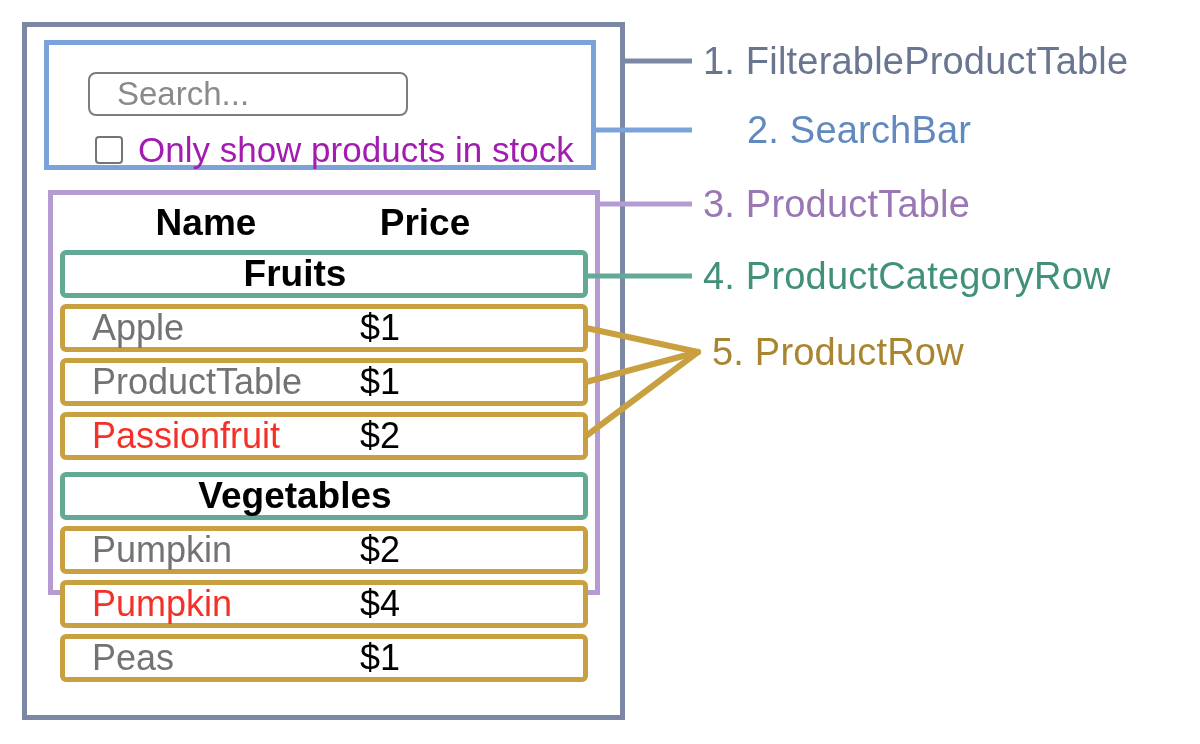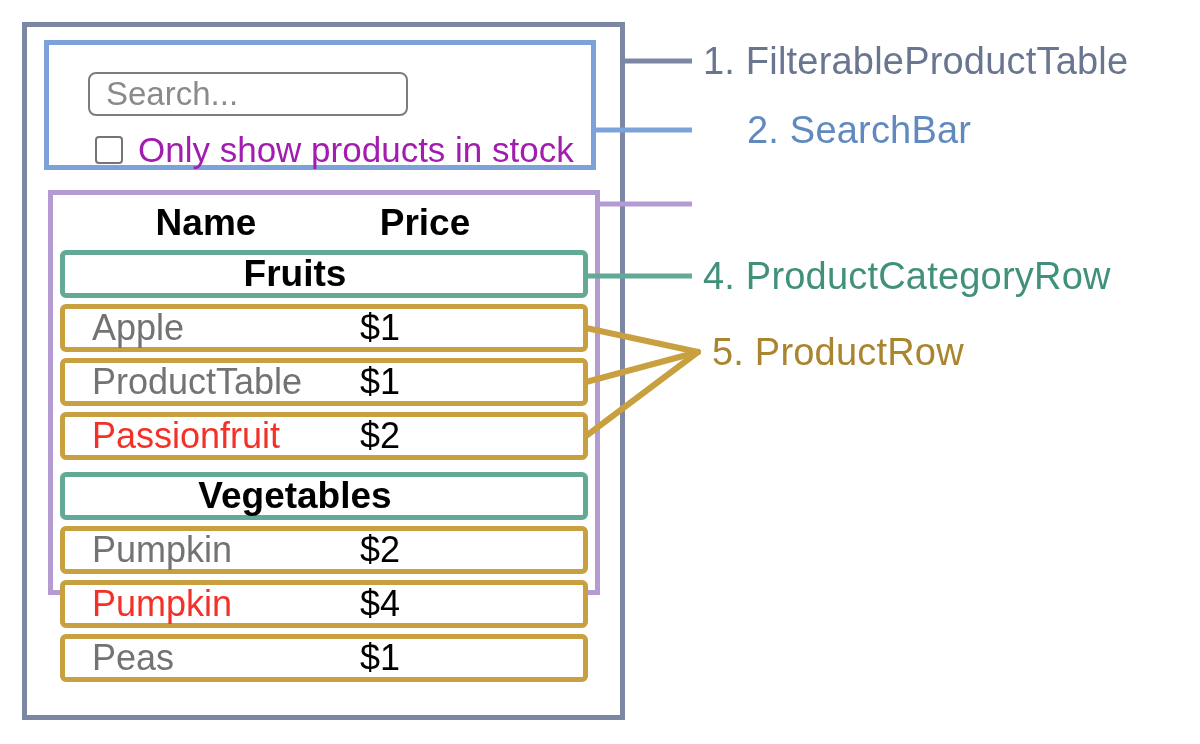--- a/index.html
+++ b/index.html
@@ -27,21 +27,21 @@
     left: 48px; top: 190px; width: 552px; height: 405px;
     border: 5px solid var(--purple-border, #b49bd2);
   }
 
   
   .search-input {
     position: absolute; left: 39px; top: 27px;
     width: 320px; height: 44px; box-sizing: border-box;
     border: 2px solid #7d7d7d; border-radius: 8px;
     font-family: "Liberation Sans", "DejaVu Sans", sans-serif;
-    font-size: 33px; color: #222; padding: 0 16px; outline: none;
+    font-size: 33px; color: #222; padding: 0 27px; outline: none;
     background: #fff;
   }
   .search-input::placeholder { color: #8a8a8a; opacity: 1; }
 
   .stock-row {
     position: absolute; left: 46px; top: 85px;
     display: flex; align-items: center;
   }
   .checkbox {
     appearance: none; -webkit-appearance: none;
@@ -160,16 +160,17 @@
     <line class="c-blue" x1="594" y1="130" x2="692" y2="130"></line>
     <line class="c-purple" x1="597" y1="204" x2="692" y2="204"></line>
     <line class="c-teal" x1="583" y1="276" x2="692" y2="276"></line>
     <line class="c-gold" x1="586" y1="328" x2="698" y2="352"></line>
     <line class="c-gold" x1="586" y1="382" x2="698" y2="352"></line>
     <line class="c-gold" x1="586" y1="436" x2="698" y2="352"></line>
   </svg>
 
   <div class="legend-item lg-slate" style="left:703px; top:61px;">1. FilterableProductTable</div>
   <div class="legend-item lg-blue" style="left:703px; top:130px;margin-left:44px;">2. SearchBar</div>
+  <div class="legend-item lg-purple" style="left:703px; top:204px;">3. ProductTable</div>
   <div class="legend-item lg-teal" style="left:703px; top:276px;">4. ProductCategoryRow</div>
   <div class="legend-item lg-gold" style="left:712px; top:352px;">5. ProductRow</div>
 
 </div>
 
 </body></html>

